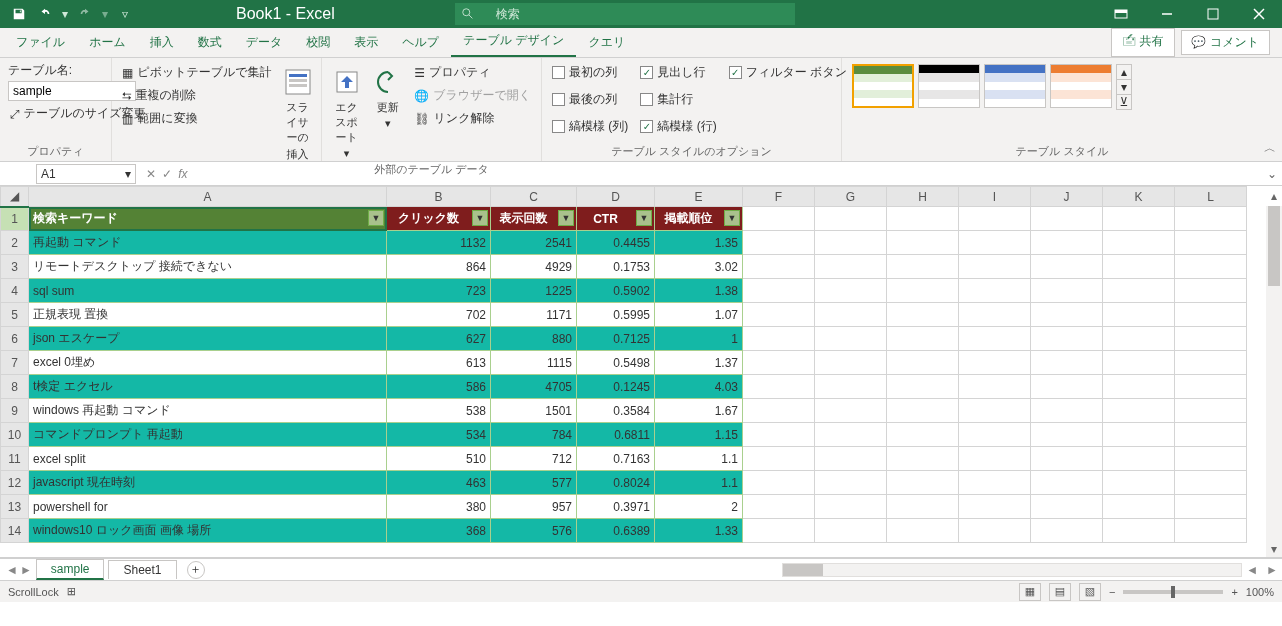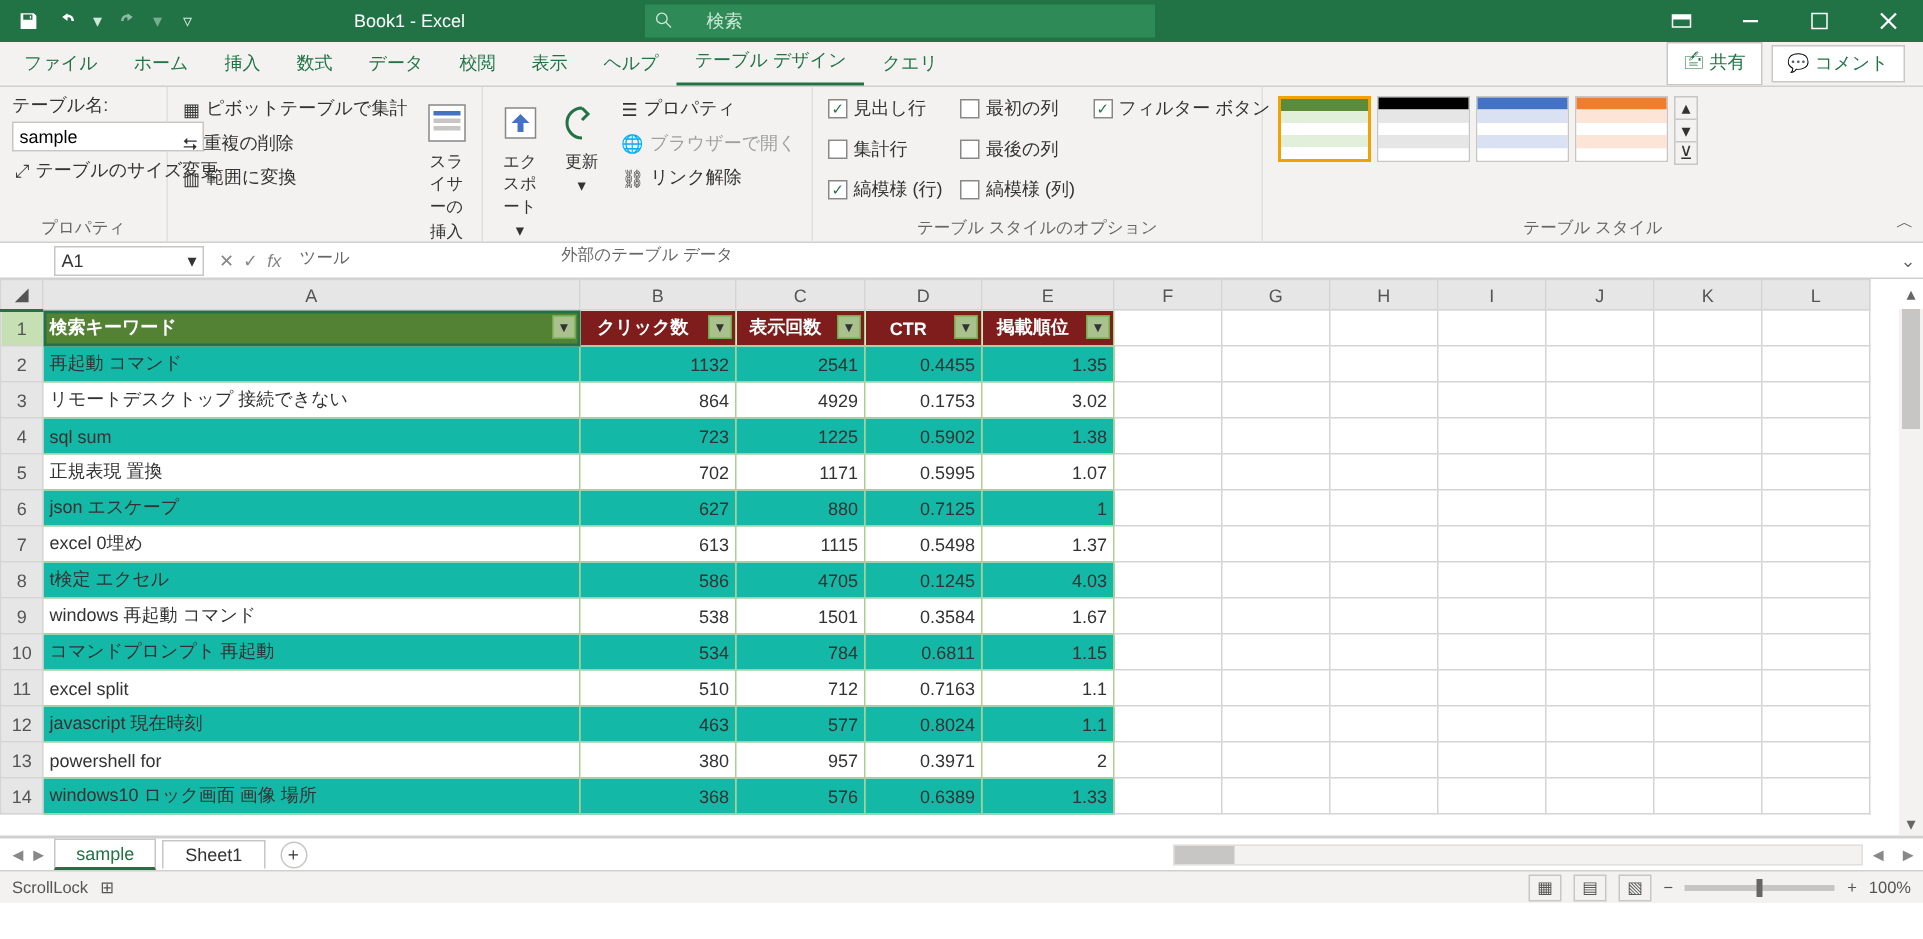--- a/index.html
+++ b/index.html
@@ -2,21 +2,21 @@
 <html><head>
 <meta charset="utf-8">
 <style>
 * { margin: 0; padding: 0; box-sizing: border-box; font-family: "Yu Gothic UI", "Meiryo", sans-serif; }
 body { background: #fff; width: 1282px; height: 626px; overflow: hidden; font-size: 12px; color: #333; }
 
 
 .titlebar { height: 28px; background: #217346; display: flex; align-items: center; color: #fff; }
 .qat { display: flex; align-items: center; padding-left: 8px; gap: 4px; }
 .qat .qbtn { width: 22px; height: 22px; display: flex; align-items: center; justify-content: center; border-radius: 2px; }
-.titlebar .title { flex: 0 0 auto; margin-left: 100px; font-size: 12px; }
+.titlebar .title { flex: 0 0 auto; margin-left: 100px; font-size: 16px; }
 .searchbox { margin-left: 120px; height: 22px; width: 340px; background: #2e8b57; display: flex; align-items: center; padding: 0 6px; color: #cfe8d8; }
 .winbtns { margin-left: auto; display: flex; }
 .winbtns .wbtn { width: 46px; height: 28px; display: flex; align-items: center; justify-content: center; }
 
 
 .ribbon-tabs { height: 30px; background: #f3f2f1; display: flex; align-items: flex-end; padding: 0 4px; border-bottom: 1px solid #d0d0d0; }
 .rtab { padding: 6px 12px; font-size: 12px; color: #217346; cursor: pointer; }
 .rtab.active { color: #217346; border-bottom: 2px solid #217346; font-weight: 500; }
 .rtab.file { color: #217346; }
 .ribbon-right { margin-left: auto; display: flex; gap: 6px; padding-right: 8px; align-items: center; }
@@ -207,21 +207,20 @@
               <rect x="4" y="4" width="24" height="24" fill="#fff" stroke="#888"></rect>
               <rect x="7" y="8" width="18" height="3" fill="#4472c4"></rect>
               <rect x="7" y="13" width="18" height="3" fill="#c8c6c4"></rect>
               <rect x="7" y="18" width="18" height="3" fill="#c8c6c4"></rect>
             </svg>
           </div>
         <span>スライサーの</span>
           <span>挿入</span>
       </div>
     </div>
-    <div class="rgroup-label">ツール</div>
   </div>
 
   <div class="rgroup" style="width:220px">
     <div class="rgroup-body">
       <div class="bigbtn">
           <div class="ic">
             <svg width="32" height="32">
               <rect x="6" y="6" width="20" height="20" fill="#fff" stroke="#888"></rect>
               <path d="M16 10l6 6h-4v6h-4v-6h-4z" fill="#4472c4"></path>
             </svg>
@@ -253,44 +252,44 @@
           </div>
       </div>
     </div>
     <div class="rgroup-label">外部のテーブル データ</div>
   </div>
 
   <div class="rgroup" style="width:300px">
     <div class="rgroup-body">
       <div class="vstack" style="gap:6px">
         <div class="ritem">
+            <span class="chk"></span>
+            <span>最初の列</span>
+          </div>
+        <div class="ritem">
+            <span class="chk"></span>
+            <span>最後の列</span>
+          </div>
+        <div class="ritem">
+            <span class="chk"></span>
+            <span>縞模様 (列)</span>
+          </div>
+      </div>
+      <div class="vstack" style="gap:6px">
+        <div class="ritem">
             <span class="chk on"></span>
             <span>見出し行</span>
           </div>
         <div class="ritem">
             <span class="chk"></span>
             <span>集計行</span>
           </div>
         <div class="ritem">
             <span class="chk on"></span>
             <span>縞模様 (行)</span>
-          </div>
-      </div>
-      <div class="vstack" style="gap:6px">
-        <div class="ritem">
-            <span class="chk"></span>
-            <span>最初の列</span>
-          </div>
-        <div class="ritem">
-            <span class="chk"></span>
-            <span>最後の列</span>
-          </div>
-        <div class="ritem">
-            <span class="chk"></span>
-            <span>縞模様 (列)</span>
           </div>
       </div>
       <div class="vstack" style="gap:6px">
         <div class="ritem">
             <span class="chk on"></span>
             <span>フィルター ボタン</span>
           </div>
       </div>
     </div>
     <div class="rgroup-label">テーブル スタイルのオプション</div>

